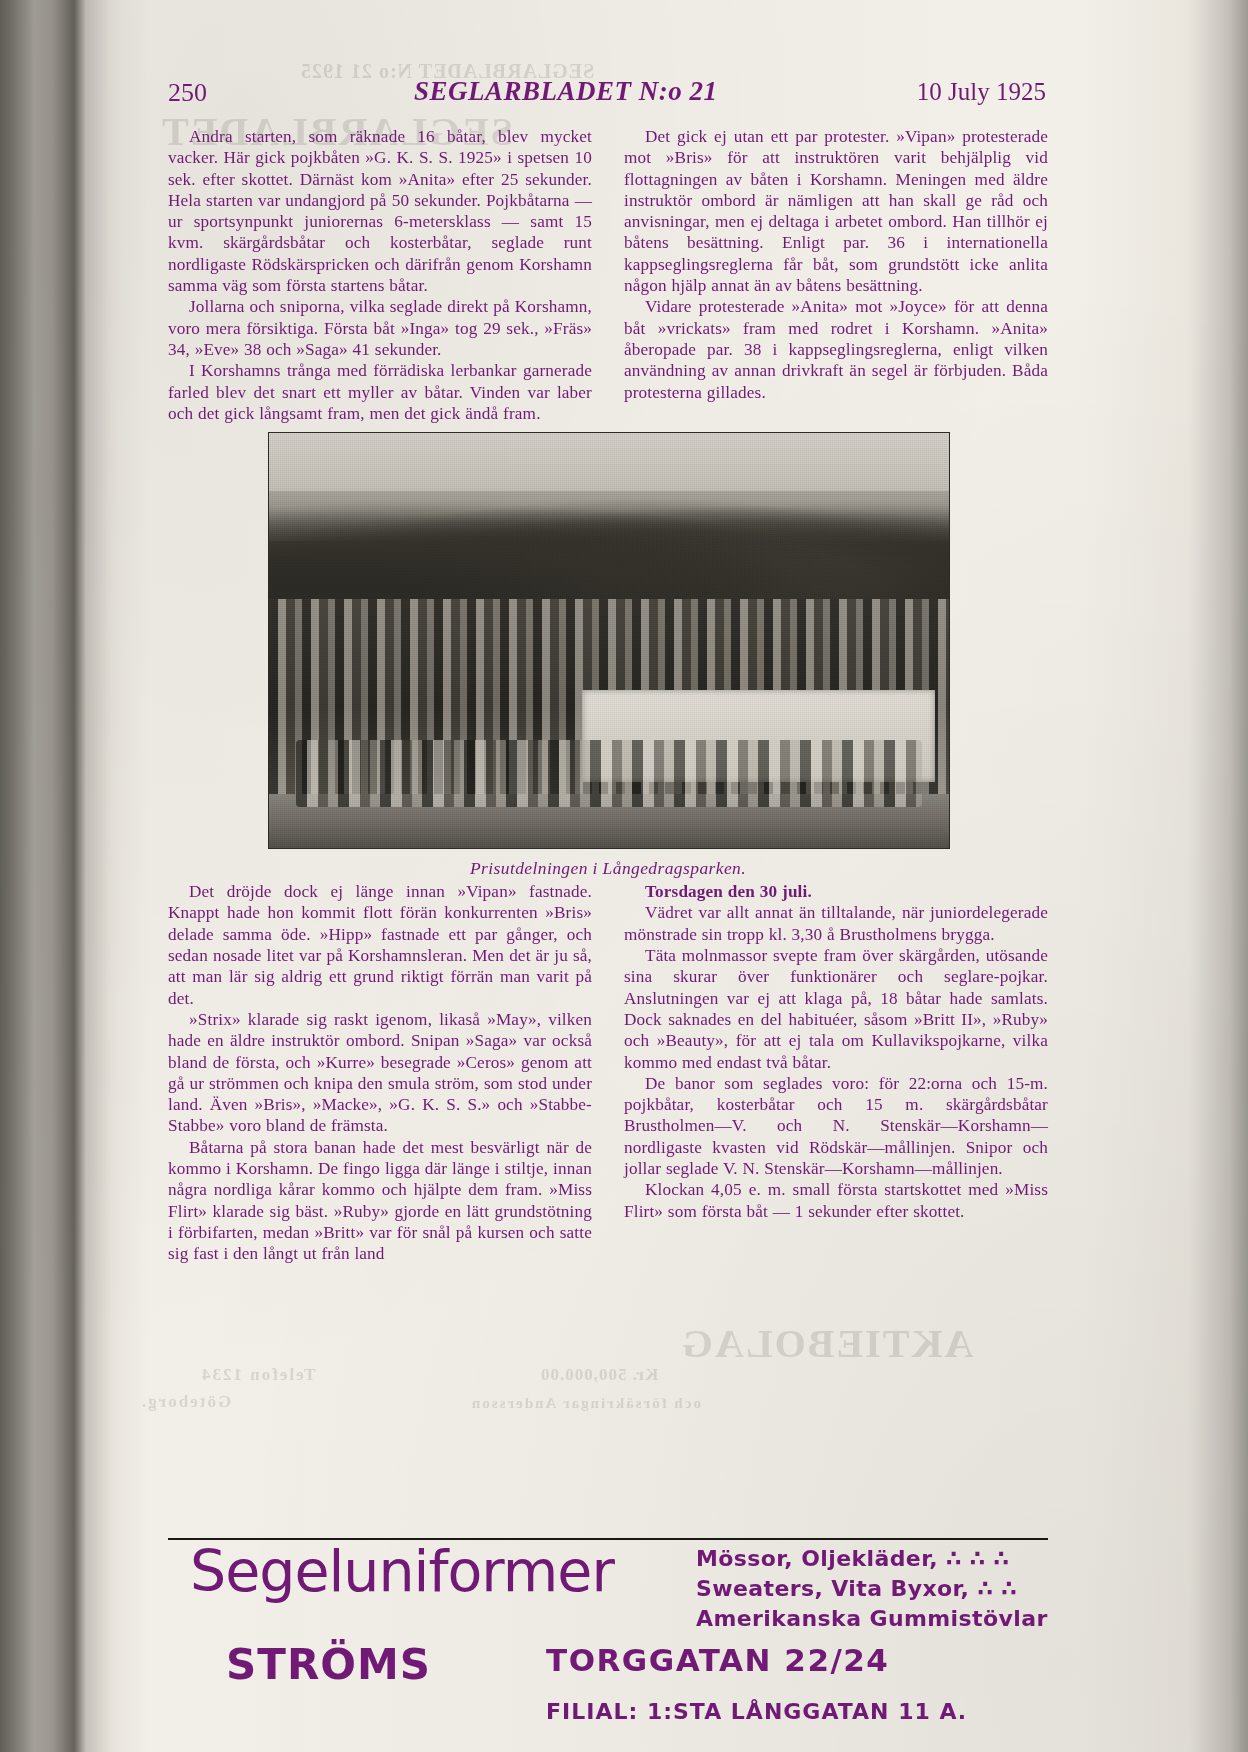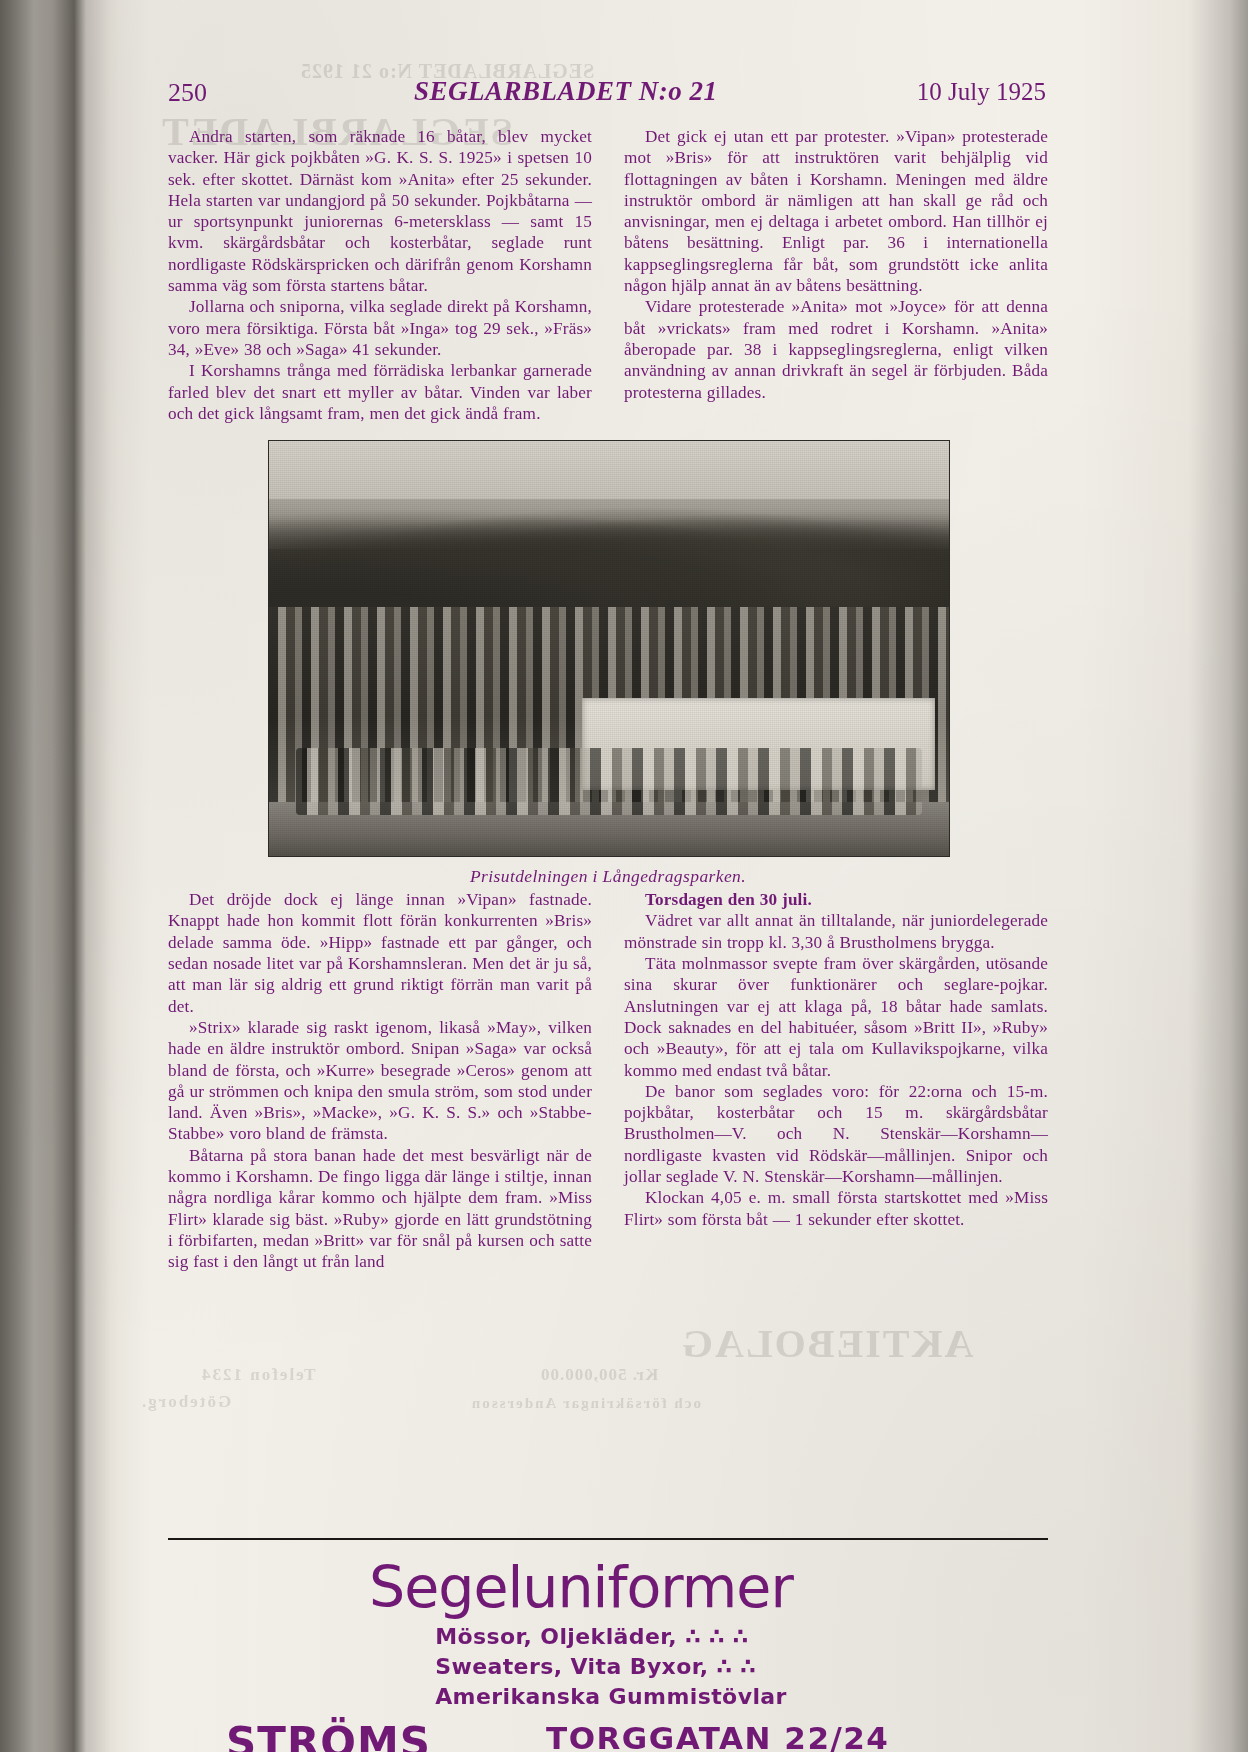--- a/index.html
+++ b/index.html
@@ -113,21 +113,21 @@
     line-height: 21.3px;
     text-align: justify;
     text-indent: 21px;
     letter-spacing: 0.15px;
     word-spacing: 0.3px;
   }
   .col p.noind { text-indent: 0; }
 
   
   #photo-wrap {
-    margin: 16px auto 0 auto;
+    margin: 8px auto 0 auto;
     width: 680px;
   }
   #photo {
     width: 680px;
     height: 415px;
     border: 1px solid #2c2a26;
     position: relative;
     overflow: hidden;
     background: #6f6b63;
   }
@@ -210,23 +210,22 @@
     left: 0;
     top: 1468px;
     width: 880px;
   }
   #ad .rule {
     border-top: 2px solid #1a1814;
     width: 100%;
   }
   #ad-top {
     display: flex;
-    align-items: center;
-    margin-top: 16px;
-    flex-direction: column;
+    align-items: flex-start;
+    margin-top: 0;
   }
   #ad-brand {
     font-size: 57px;
     font-family: "DejaVu Sans", sans-serif;
     font-weight: 400;
     letter-spacing: -1px;
     line-height: 62px;
     margin-left: 22px;
     width: 500px;
   }

